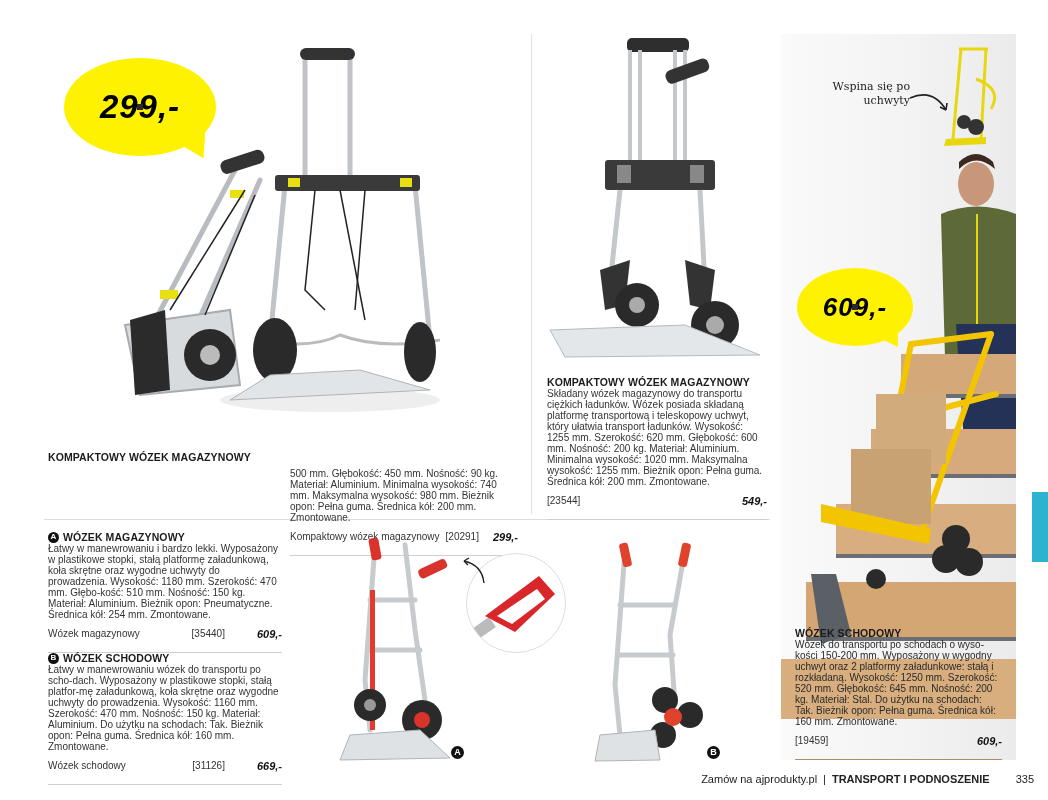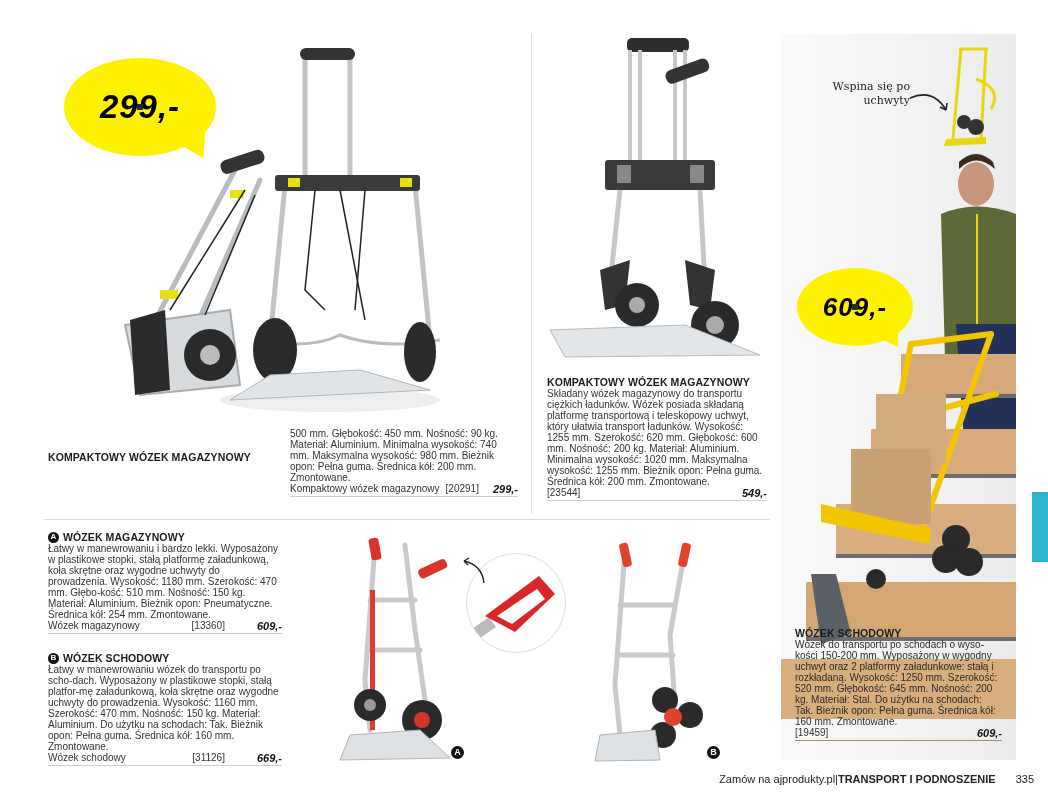--- a/index.html
+++ b/index.html
@@ -3,29 +3,29 @@
 <meta charset="utf-8">
 <style>
 *{box-sizing:border-box;margin:0;padding:0}
 html,body{width:1048px;height:800px;overflow:hidden;background:#fff}
 body{position:relative;font-family:"Liberation Sans",sans-serif;color:#2a2a2a}
 .abs{position:absolute}
 .vline{position:absolute;width:1px;background:#e0e0e0}
 .hline{position:absolute;height:1px;background:#dcdcdc}
 .ptitle{font-weight:bold;font-size:10.5px;color:#1a1a1a;letter-spacing:0.1px;line-height:12px;display:flex;align-items:center;gap:4px}
 .pdesc{font-size:10px;line-height:11px;color:#333}
-.pline{display:flex;align-items:flex-end;font-size:10px;line-height:12px;color:#333;border-bottom:1px solid #cfcfcf;padding-bottom:1px;margin-top:0}
+.pline{display:flex;align-items:flex-end;font-size:10px;line-height:12px;color:#333;border-bottom:1px solid #cfcfcf;padding-bottom:12px;margin-top:8px}
 .pline .nm{flex:1}
 .pline .sku{width:auto;margin-right:18px}
 .pline .pr{font-weight:bold;font-style:italic;font-size:11px;color:#111}
 .circ{display:inline-flex;width:11px;height:11px;border-radius:50%;background:#111;color:#fff;font-size:8px;font-weight:bold;align-items:center;justify-content:center;line-height:1}
 .bubble{position:absolute;background:#fff200;border-radius:50%;display:flex;align-items:center;justify-content:center}
 .bubble span{font-weight:bold;font-style:italic;color:#000;letter-spacing:1px}
 .bubble:after{content:"";position:absolute;border-style:solid}
-.footer{position:absolute;right:14px;top:773px;font-size:11px;color:#222;display:flex;align-items:center}
+.footer{position:absolute;right:14px;top:773px;font-size:11px;color:#222;display:flex;gap:6px;align-items:center}
 .footer b{font-weight:bold}
 .tab{position:absolute;left:1032px;top:492px;width:16px;height:70px;background:#2bb3cf}
 .photo{position:absolute;overflow:hidden}
 </style>
 </head>
 <body>
 
 <div class="vline" style="left:531px;top:34px;height:480px"></div>
 <div class="hline" style="left:44px;top:519px;width:726px"></div>
 
@@ -72,21 +72,21 @@
 </div>
 
 <div class="bubble" style="left:64px;top:58px;width:152px;height:98px">
   <span style="font-size:33px">299,-</span>
 </div>
 <div class="abs" style="left:180px;top:128px;width:0;height:0;border-left:14px solid transparent;border-right:24px solid transparent;border-top:30px solid #fff200;transform:rotate(-35deg)"></div>
 
 <div class="abs" style="left:48px;top:451px;width:228px">
   <div class="ptitle">KOMPAKTOWY WÓZEK MAGAZYNOWY</div>
 </div>
-<div class="abs" style="left:290px;top:428px;width:228px">
+<div class="abs" style="left:290px;top:468px;width:228px">
   <div class="pdesc">500 mm. Głębokość: 450 mm. Nośność: 90 kg. Materiał: Aluminium. Minimalna wysokość: 740 mm. Maksymalna wysokość: 980 mm. Bieżnik opon: Pełna guma. Średnica kół: 200 mm. Zmontowane.</div>
   <div class="pline">
     <span class="nm">Kompaktowy wózek magazynowy</span>
     <span class="sku" style="margin-right:14px">[20291]</span>
     <span class="pr">299,-</span>
   </div>
 </div>
 
 <div class="photo" style="left:545px;top:35px;width:230px;height:330px">
 <svg width="230" height="330" viewBox="0 0 230 330">
@@ -125,21 +125,21 @@
 </div>
 
 <div class="abs" style="left:48px;top:531px;width:234px">
   <div class="ptitle">
     <span class="circ">A</span>
     <span>WÓZEK MAGAZYNOWY</span>
   </div>
   <div class="pdesc">Łatwy w manewrowaniu i bardzo lekki. Wyposażony w plastikowe stopki, stałą platformę załadunkową, koła skrętne oraz wygodne uchwyty do prowadzenia. Wysokość: 1180 mm. Szerokość: 470 mm. Głębo-kość: 510 mm. Nośność: 150 kg. Materiał: Aluminium. Bieżnik opon: Pneumatyczne. Średnica kół: 254 mm. Zmontowane.</div>
   <div class="pline">
     <span class="nm">Wózek magazynowy</span>
-    <span class="sku" style="margin-right:32px">[13360]</span>
+    <span class="sku" style="margin-right:32px">[35440]</span>
     <span class="pr">609,-</span>
   </div>
 </div>
 
 <div class="abs" style="left:48px;top:652px;width:234px">
   <div class="ptitle">
     <span class="circ">B</span>
     <span>WÓZEK SCHODOWY</span>
   </div>
   <div class="pdesc">Łatwy w manewrowaniu wózek do transportu po scho-dach. Wyposażony w plastikowe stopki, stałą platfor-mę załadunkową, koła skrętne oraz wygodne uchwyty do prowadzenia. Wysokość: 1160 mm. Szerokość: 470 mm. Nośność: 150 kg. Materiał: Aluminium. Do użytku na schodach: Tak. Bieżnik opon: Pełna guma. Średnica kół: 160 mm. Zmontowane.</div>

